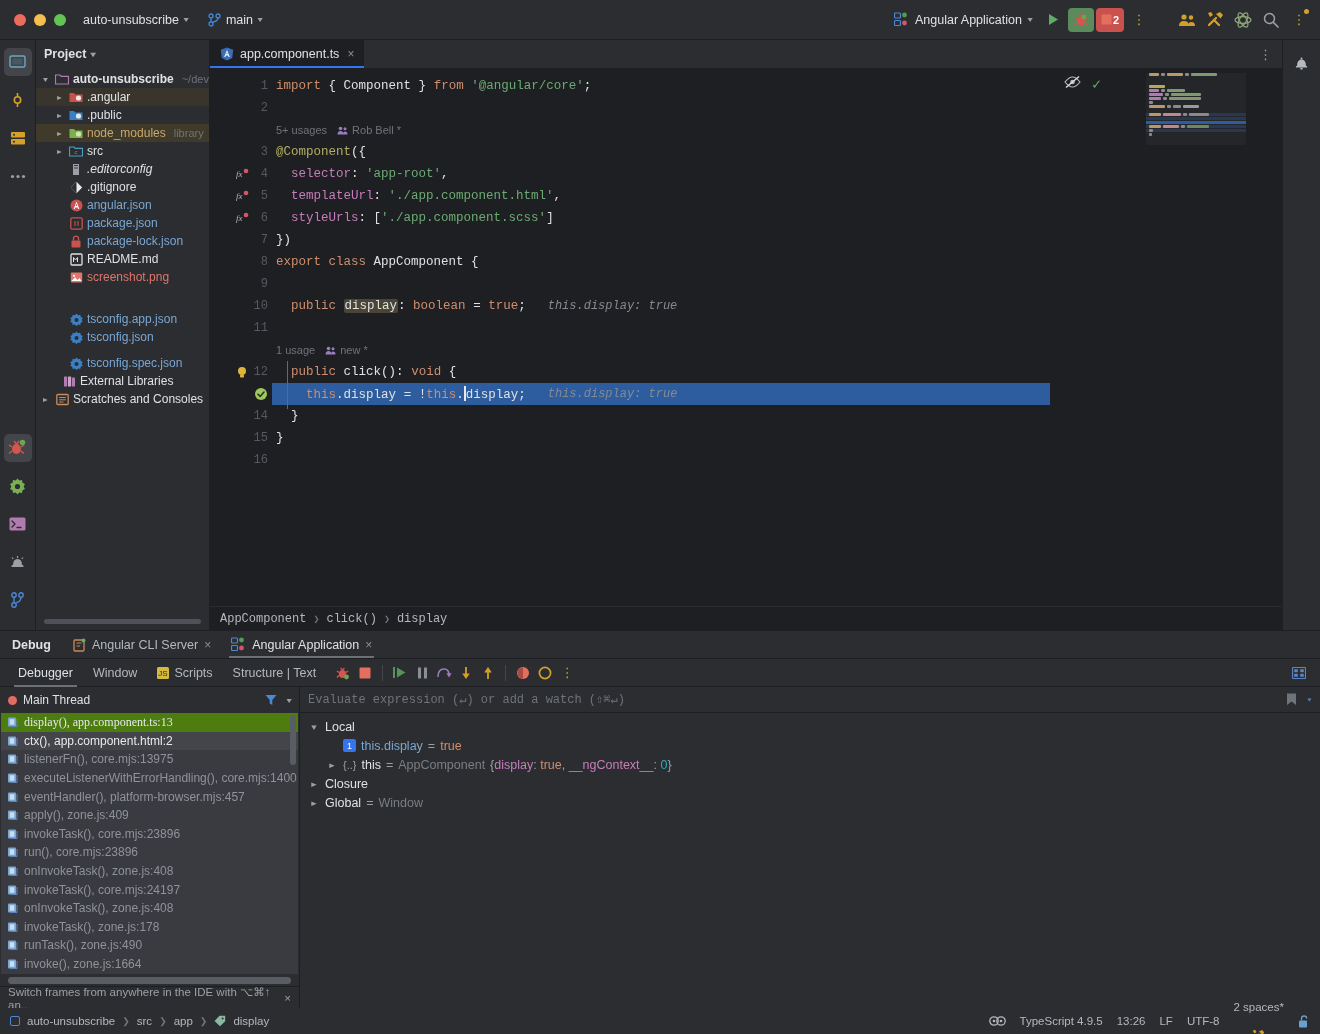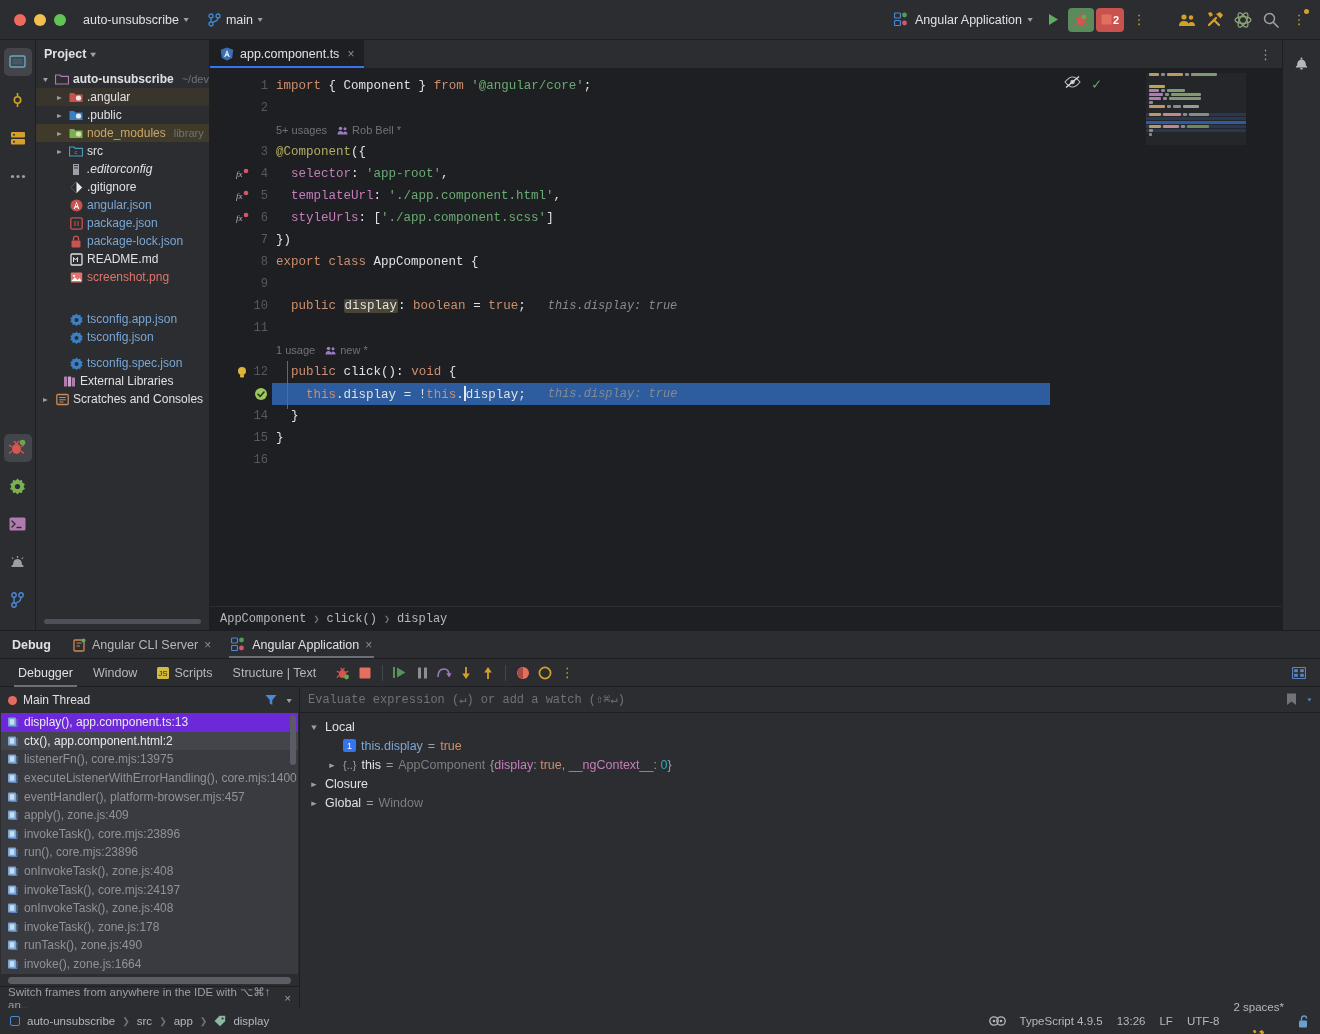--- a/index.html
+++ b/index.html
@@ -134,21 +134,21 @@
            font-size: 13px; }
 
   .dp-main { flex: 1; display: flex; min-height: 0; }
   .frames { width: 300px; flex: 0 0 300px; background: #2b2d30; display: flex; flex-direction: column;
             border-right: 1px solid #1e1f22; }
   .fr-head { height: 26px; display: flex; align-items: center; gap: 6px; padding: 0 8px; font-size: 12px; }
   .thr-dot { width: 9px; height: 9px; border-radius: 50%; background: #e06c63; }
   .fr-list { flex: 1; overflow: hidden; position: relative; background: #393b40; margin: 0 1px; }
   .frow { height: 18.6px; display: flex; align-items: center; gap: 5px; padding-left: 6px;
           font-size: 12px; white-space: nowrap; color: #8f9399; }
-  .frow.sel { background: #6d28d9; color: #e7e9ed; }
+  .frow.sel { background: #4d7c0f; color: #e7e9ed; font-family: Liberation Serif, serif; }
   .frow.sel2 { background: #43454a; color: #e7e9ed; }
   .fico { width: 12px; height: 12px; flex: 0 0 12px; }
   .fr-vscroll { position: absolute; right: 2px; top: 2px; width: 6px; height: 50px;
                 background: #5a5d63; border-radius: 3px; }
   .fr-hscroll { height: 7px; margin: 3px 8px 2px 8px; background: #5a5d63; border-radius: 4px; }
   .fr-hint { height: 22px; display: flex; align-items: center; gap: 6px; padding: 0 8px;
              font-size: 11.5px; color: #9ca0a6; border-top: 1px solid #1e1f22; }
 
   .vars { flex: 1; display: flex; flex-direction: column; min-width: 0; }
   .watchbar { height: 26px; display: flex; align-items: center; padding: 0 8px;

